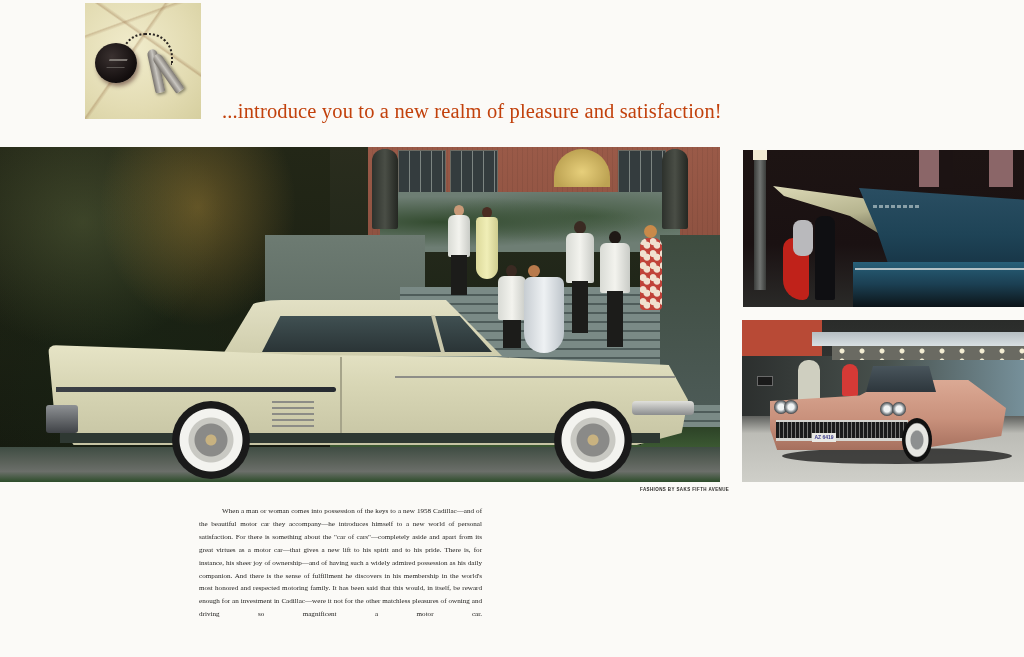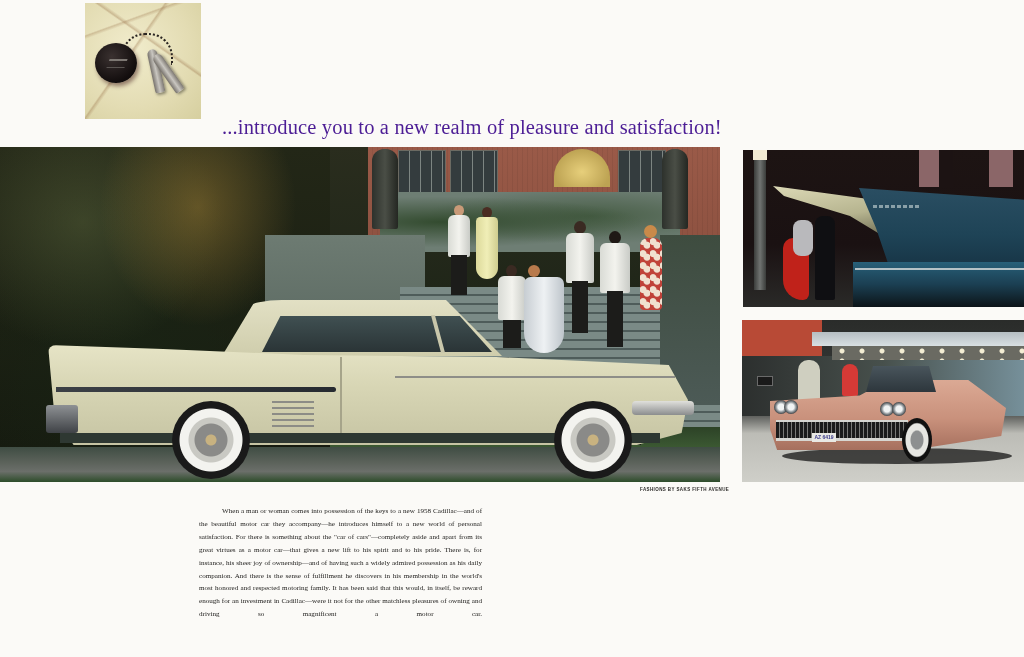--- a/index.html
+++ b/index.html
@@ -39,23 +39,23 @@
   .key {
     width: 10px; height: 44px; border-radius: 5px 5px 2px 2px;
     background: linear-gradient(90deg, #77726c, #c9c6c0, #7b766f);
     box-shadow: 1px 2px 3px rgba(0,0,0,.4);
   }
   #key-a { left: 66px; top: 46px; transform: rotate(-12deg); }
   #key-b { left: 78px; top: 48px; transform: rotate(-35deg); }
 
   
   #headline {
-    left: 222px; top: 116px; width: 560px;
+    left: 222px; top: 100px; width: 560px;
     font-size: 20.5px; letter-spacing: 0.15px; white-space: nowrap;
-    color: #4c1d95;
+    color: #c2410c;
   }
 
   
   #main-photo {
     left: 0; top: 147px; width: 720px; height: 335px; overflow: hidden;
     background: linear-gradient(180deg, #2a2d1e 0%, #1d2417 55%, #243520 80%, #3c5a33 90%, #4e5a52 100%);
   }
   #mp-trees {
     left: 0; top: 0; width: 330px; height: 300px;
     background:

